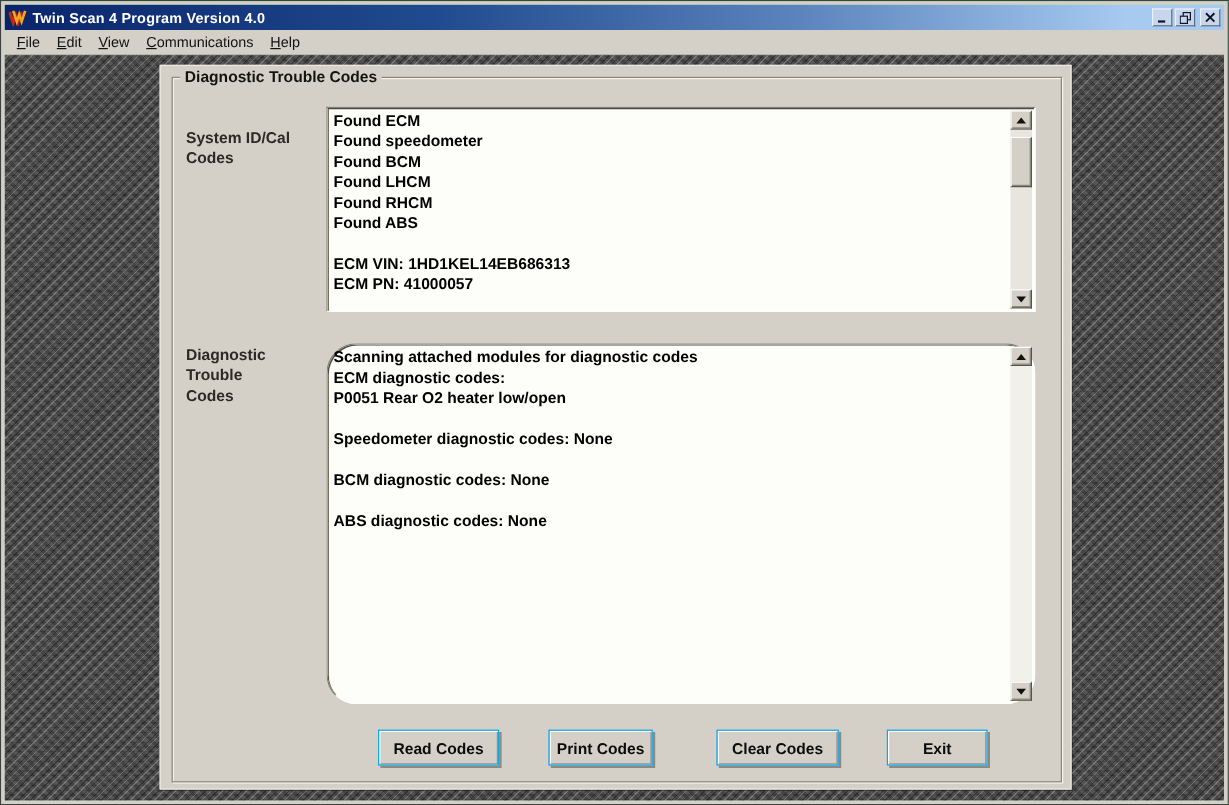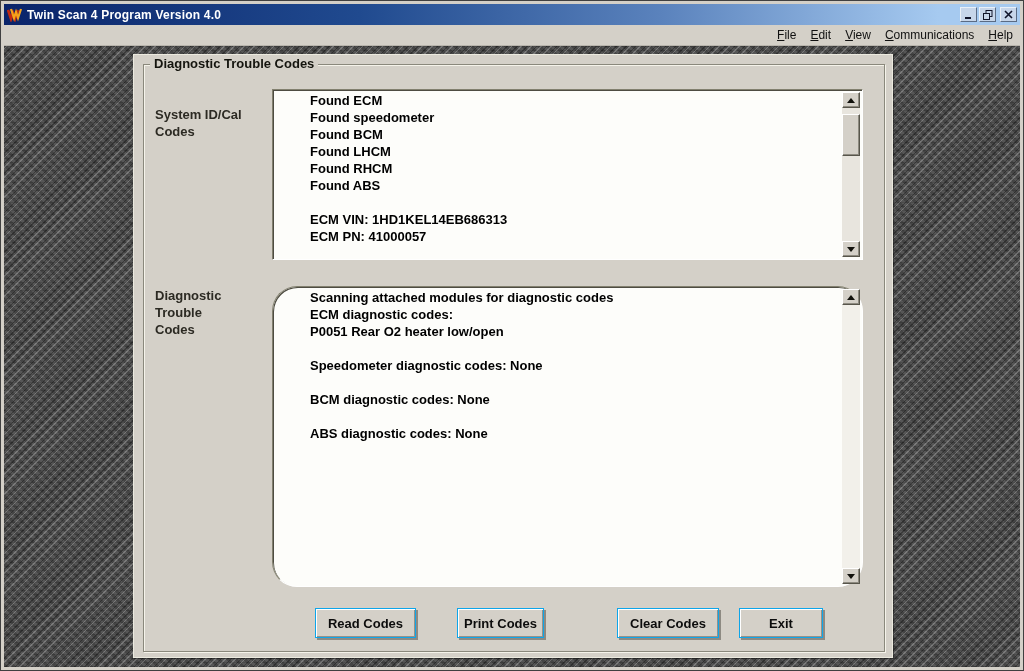--- a/index.html
+++ b/index.html
@@ -33,21 +33,20 @@
     border:1px solid;border-color:#e9f0f8 #5a6b84 #5a6b84 #e9f0f8;
     display:flex;align-items:center;justify-content:center;padding:0;cursor:default;
   }
   .win-btn.close{margin-left:2px;}
   .win-btn svg{display:block;}
   .menubar{
     position:absolute;left:3px;top:24px;right:3px;height:21px;
     background:#d4d0c8;display:flex;align-items:center;
     font-size:12px;color:#111;padding-left:3px;
     border-bottom:1px solid #b8b4ac;
-    justify-content:flex-end;
   }
   .menu-item{padding:2px 7px;white-space:nowrap;}
   .menu-item .accel{text-decoration:underline;}
   
   .client{
     position:absolute;left:3px;top:45px;right:3px;bottom:3px;
     background-color:#474747;
     background-image:
       repeating-linear-gradient(-45deg,
         rgba(255,255,255,0.22) 0px, rgba(255,255,255,0.22) 1px,
@@ -89,21 +88,20 @@
     border-bottom:1px solid #ffffff;border-right:1px solid #ffffff;
     box-shadow:inset 1px 1px 0 #4e4c42;
   }
   .pane1{top:34px;height:171px;}
   .pane2{top:231px;height:301px;border-radius:25px;}
   .pane-content{
     position:absolute;left:2px;top:2px;right:21px;bottom:2px;
     padding:0 3px;overflow:hidden;
     font-size:13px;font-weight:bold;line-height:17px;color:#000;
     white-space:pre;
-    margin-left:32px;
   }
   
   .vscroll{
     position:absolute;top:2px;right:2px;bottom:2px;width:18px;
     background:#e8e5de;
   }
   .vscroll.light{background:#f2f0ea;}
   .sb-btn{
     position:absolute;left:0;width:18px;height:16px;background:#d4d0c8;
     border:1px solid;border-color:#ffffff #57554b #57554b #ffffff;
@@ -123,21 +121,21 @@
   .cmd-btn{
     position:absolute;top:553px;height:30px;background:#d4d0c8;
     border:1px solid #0ea5e9;
     box-shadow:inset 1px 1px 0 #ffffff, inset -1px -1px 0 #94918a, 2px 2px 0 #8d8a82;
     font-family:"Liberation Sans","DejaVu Sans",sans-serif;
     font-size:13px;font-weight:bold;color:#0c0c0c;
     display:flex;align-items:center;justify-content:center;padding:0;cursor:default;
   }
   .btn-read{left:181px;width:101px;}
   .btn-print{left:323px;width:87px;}
-  .btn-clear{left:463px;width:102px;margin-left:20px;}
+  .btn-clear{left:463px;width:102px;}
   .btn-exit{left:605px;width:84px;}
 </style>
 </head>
 <body>
 
 <div id="screen">
   <div class="win-frame"></div>
 
   <div class="titlebar">
     <svg class="app-icon" viewBox="0 0 16 15">

